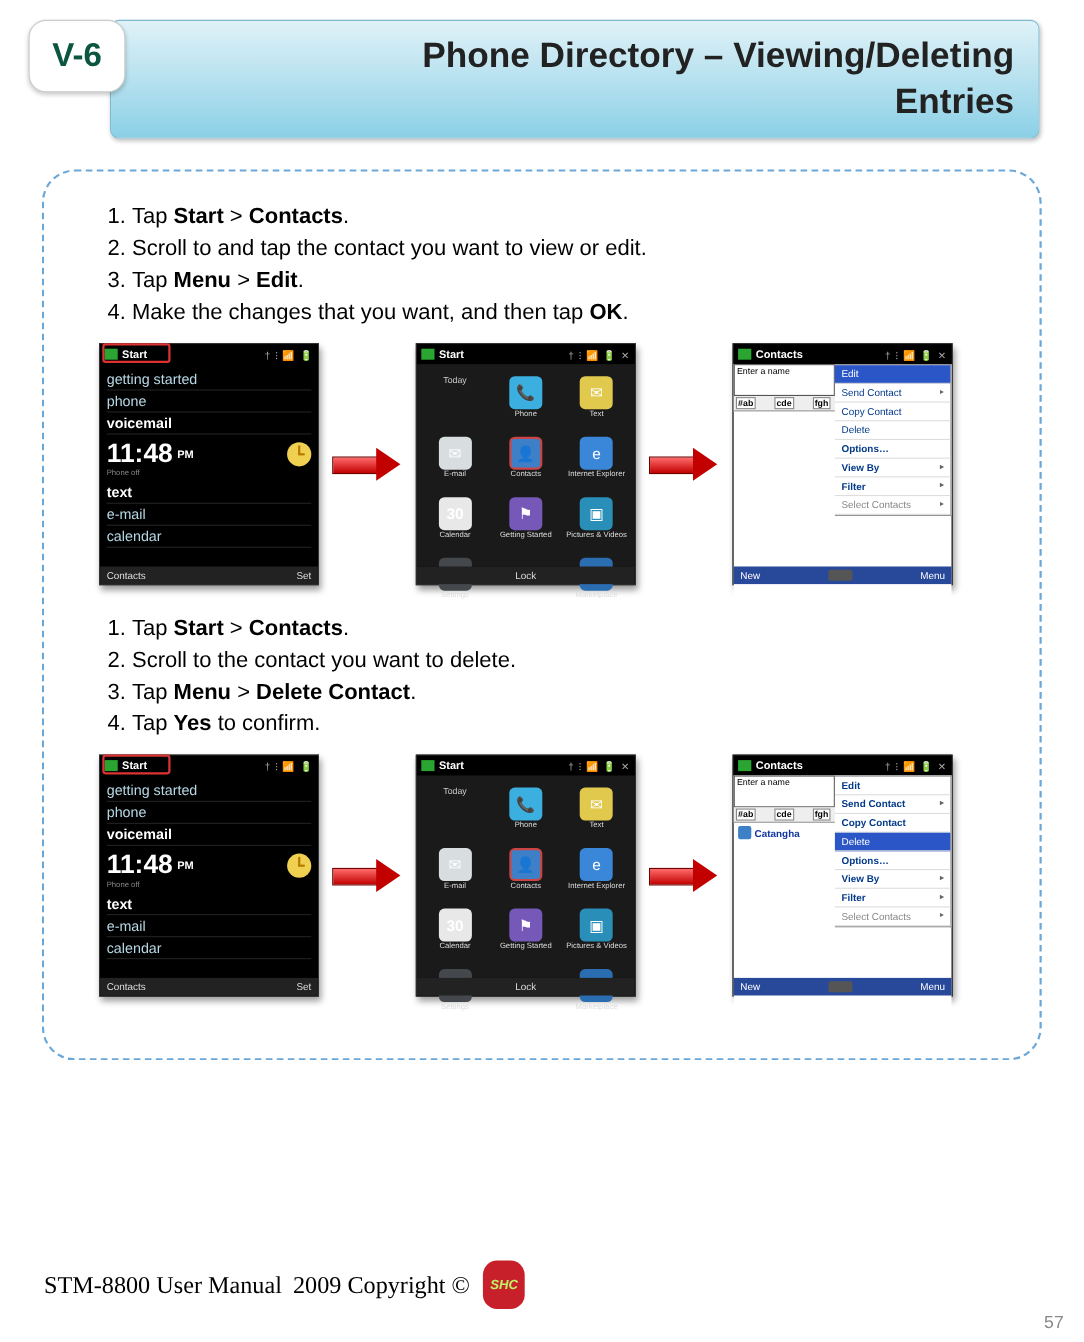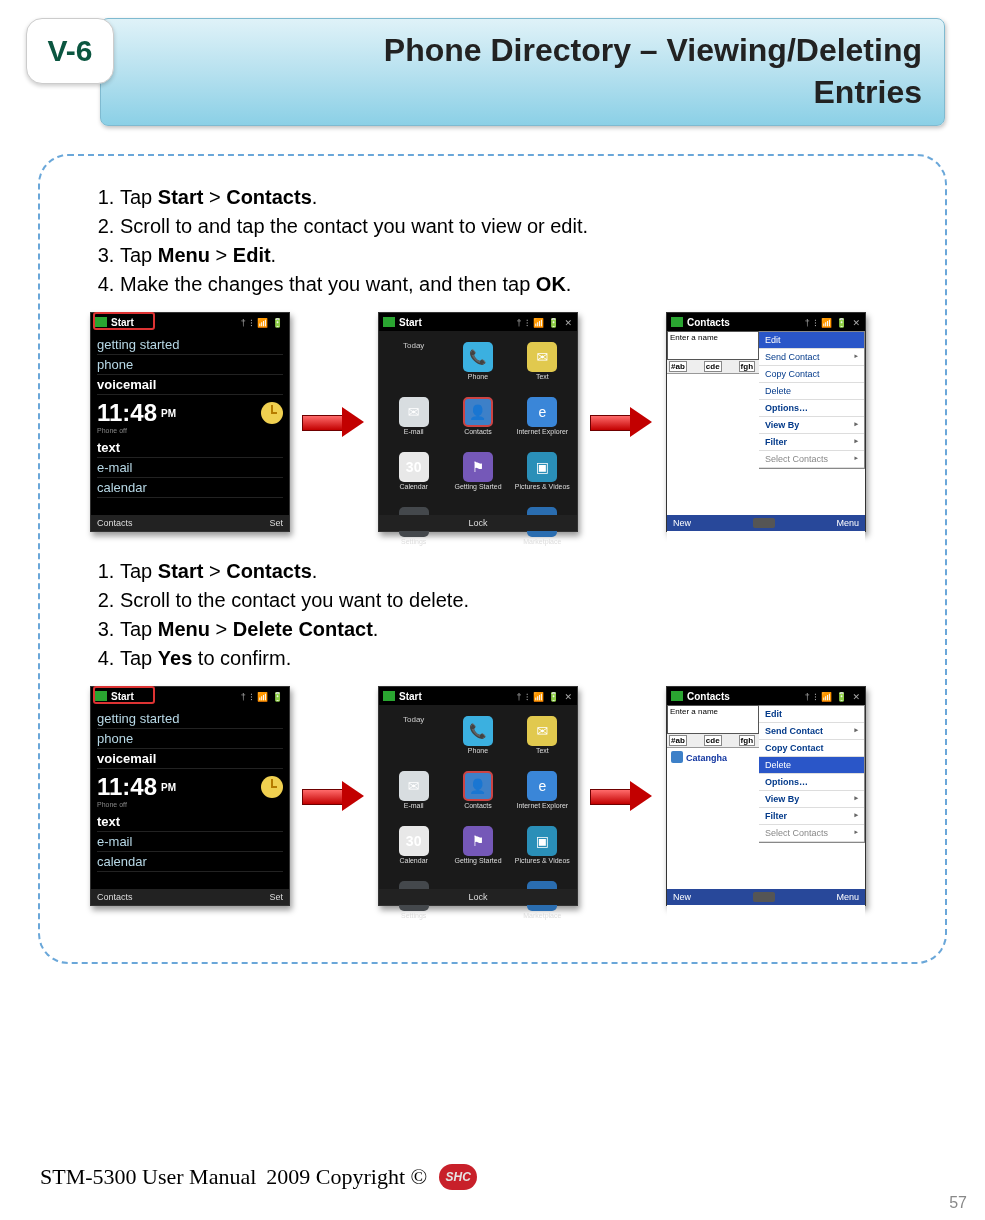--- a/index.html
+++ b/index.html
@@ -118,21 +118,21 @@
   
   .footer {
     position:absolute; left:0; right:0; bottom:30px;
     display:flex; align-items:center; gap:6px; padding:0 40px;
     font-size:19px;
   }
   .footer .man { font-family: "Times New Roman", serif; font-size:22px;}
   .footer .copy { font-family: "Times New Roman", serif; font-size:22px; margin-left:4px;}
   .footer .comp { font-size:21px; color:#555; margin-left:2px;}
   .shc-badge {
-    width:38px;height:26px;border-radius:13px;background:#c8202a;color:#e5e5e5;
+    width:38px;height:44px;border-radius:13px;background:#c8202a;color:#bef264;
     display:flex;align-items:center;justify-content:center;font-size:12px;font-weight:bold;font-style:italic;
     margin-left:6px;
   }
   .pagenum { position:absolute; right:18px; bottom:8px; font-size:16px; color:#888;}
 </style>
 </head>
 <body>
 
 <div class="header-wrap">
   <div class="section-badge">V-6</div>
@@ -404,17 +404,17 @@
           <span>New</span>
           <span class="mid"></span>
           <span>Menu</span>
         </div>
     </div>
   </div>
 
 </div>
 
 <div class="footer">
-  <span class="man">STM-5300 User Manual</span>
+  <span class="man">STM-8800 User Manual</span>
   <span class="copy">2009 Copyright ©</span>
   <span class="shc-badge">SHC</span>
 </div>
 <div class="pagenum">57</div>
 
 </body></html>

